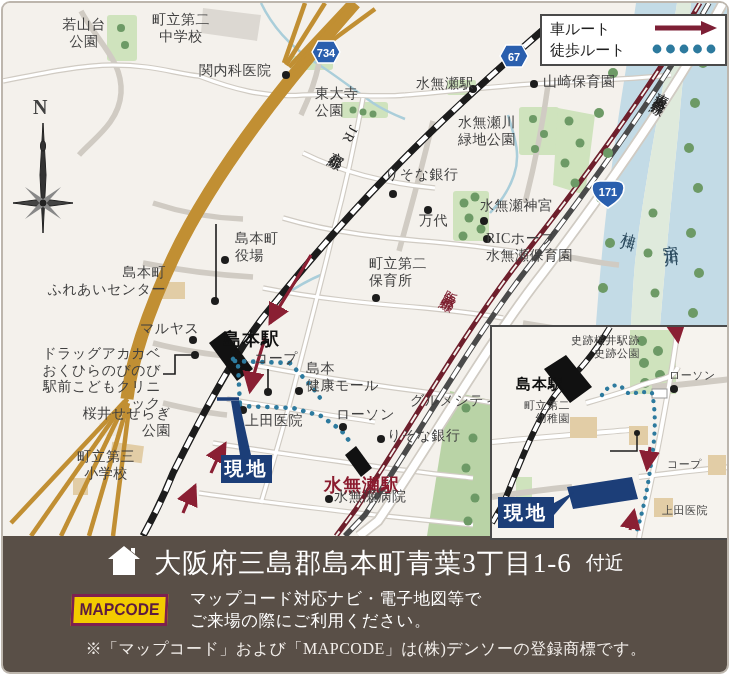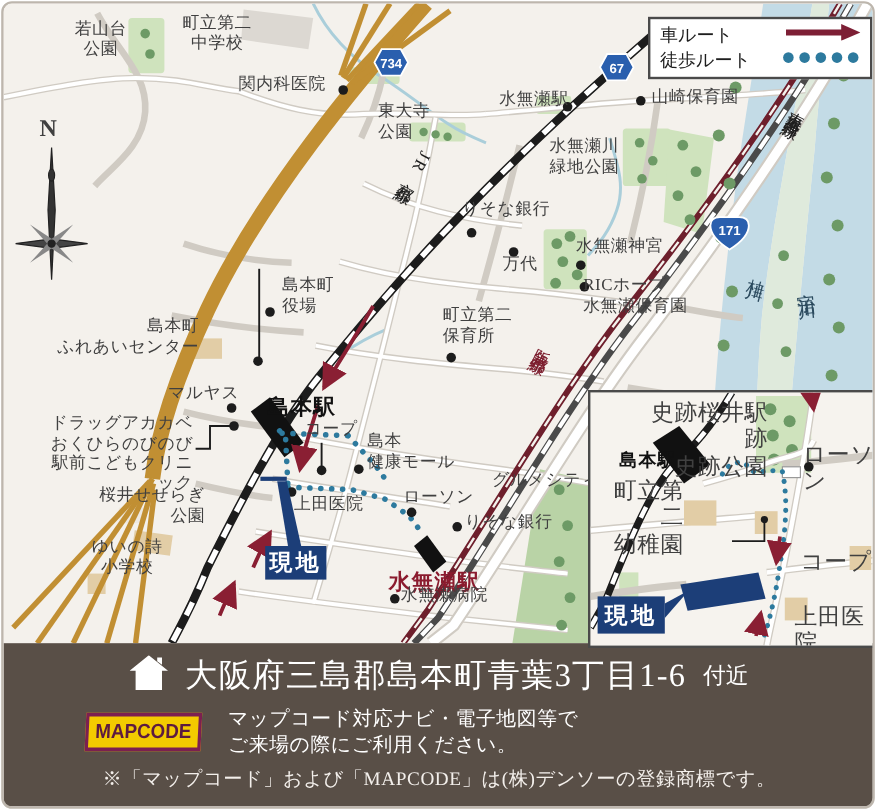--- a/index.html
+++ b/index.html
@@ -11,21 +11,21 @@
   .ctr{text-align:center;} .rgt{text-align:right;}
   .sta{font-size:18px;font-weight:bold;letter-spacing:1px;color:#111;}
   .sta.red{color:#8b1b2e;}
   .rail-lab{position:absolute;writing-mode:vertical-rl;font-size:14px;color:#1e1e1e;letter-spacing:2px;}
   .rail-lab.red{color:#7d1f2f;}
   .riv-lab{position:absolute;writing-mode:vertical-rl;font-size:15px;color:#2b4a5e;letter-spacing:3px;}
   .genchi{position:absolute;background:#1c3e78;color:#fff;font-weight:bold;font-size:19px;letter-spacing:3px;display:flex;align-items:center;justify-content:center;}
   .legend{position:absolute;left:537px;top:11px;width:187px;height:52px;background:#fff;border:2px solid #4a4a4a;display:flex;flex-direction:column;justify-content:center;padding:0 8px;box-sizing:border-box;gap:2px;z-index:30;}
   .legend .row{display:flex;align-items:center;justify-content:space-between;font-size:15px;color:#1e1e1e;}
   .inset{position:absolute;left:487px;top:322px;width:239px;height:211px;background:#f6f3ee;border:2px solid #4a4a4a;box-sizing:content-box;z-index:20;overflow:hidden;}
-  .inset .pl{font-size:19px;}
+  .inset .pl{font-size:11px;}
   .inset .sta{font-size:15px;}
   .bar{position:absolute;left:0;top:533px;width:726px;height:136px;background:#594f47;color:#fff;}
   .addr-row{position:absolute;left:0;top:9px;width:100%;display:flex;align-items:center;justify-content:center;gap:14px;}
   .addr{font-size:27px;letter-spacing:1px;}
   .addr-suffix{font-size:19px;}
   .mc-row{position:absolute;left:64px;top:52px;display:flex;align-items:center;gap:18px;}
   .mc-logo{background:#f3cb00;border:3px solid #7c2050;color:#5c1b40;font-weight:bold;font-size:17px;letter-spacing:0;padding:3px 6px;transform:scaleX(.92) skewX(-3deg);font-family:"Liberation Sans",sans-serif;}
   .mc-code{font-size:38px;letter-spacing:2px;}
   .mc-desc{font-size:16.5px;line-height:1.35;letter-spacing:.5px;}
   .note{position:absolute;left:0;top:103px;width:100%;text-align:center;font-size:16px;letter-spacing:.5px;color:#f3efeb;}
@@ -311,21 +311,21 @@
   <div class="pl" style="left:232px;top:228px;">島本町
 役場</div>
   <div class="pl rgt" style="left:26px;top:262px;width:137px;">島本町
 ふれあいセンター</div>
   <div class="pl" style="left:137px;top:318px;">マルヤス</div>
   <div class="pl rgt" style="left:26px;top:343px;width:132px;">ドラッグアカカベ
 おくひらのびのび
 駅前こどもクリニック</div>
   <div class="pl rgt" style="left:58px;top:403px;width:110px;">桜井せせらぎ
 公園</div>
-  <div class="pl ctr" style="left:64px;top:446px;width:78px;">ゆいの詩
+  <div class="pl ctr" style="left:64px;top:446px;width:78px;">町立第三
 小学校</div>
   <div class="pl sta" style="left:220px;top:326px;">島本駅</div>
   <div class="pl" style="left:251px;top:348px;">コープ</div>
   <div class="pl" style="left:303px;top:358px;">島本
 健康モール</div>
   <div class="pl" style="left:333px;top:404px;">ローソン</div>
   <div class="pl" style="left:242px;top:410px;">上田医院</div>
   <div class="pl" style="left:407px;top:390px;">グルメシティ</div>
   <div class="pl" style="left:384px;top:425px;">りそな銀行</div>
   <div class="pl sta red" style="left:321px;top:472px;">水無瀬駅</div>

